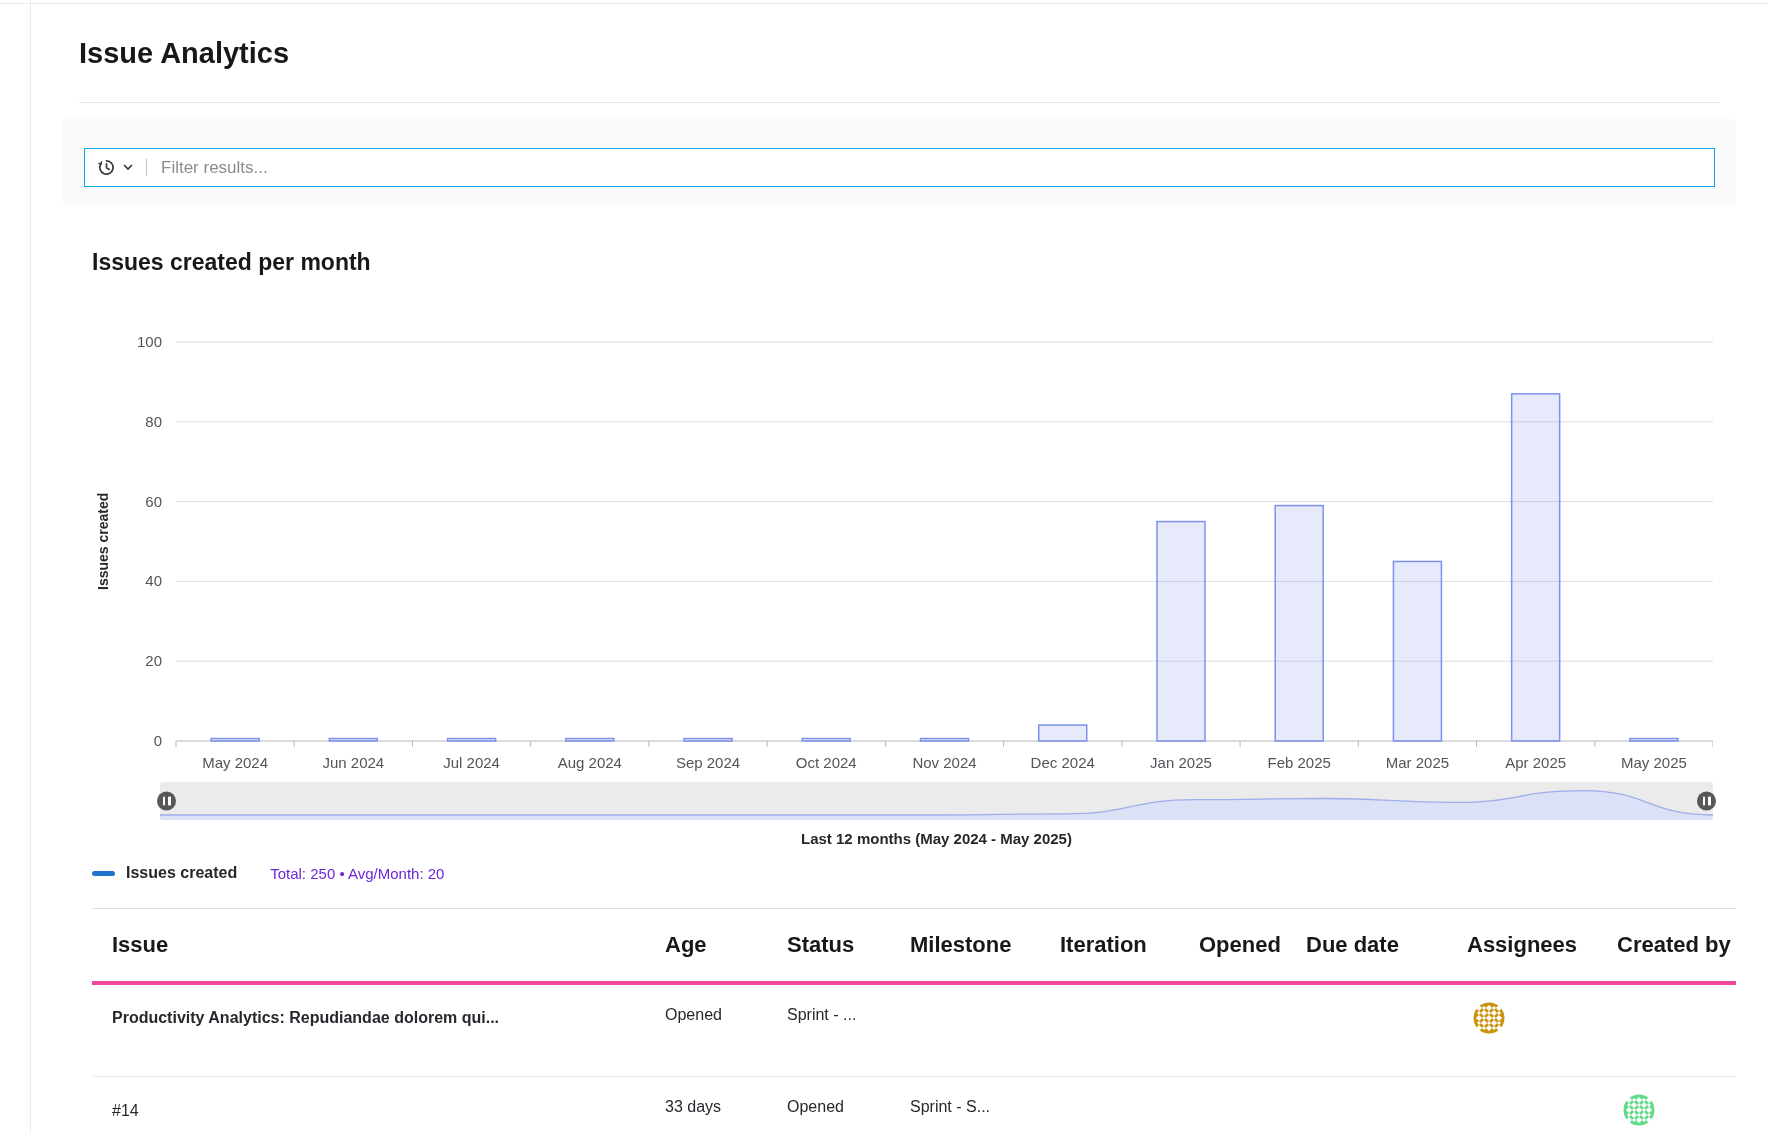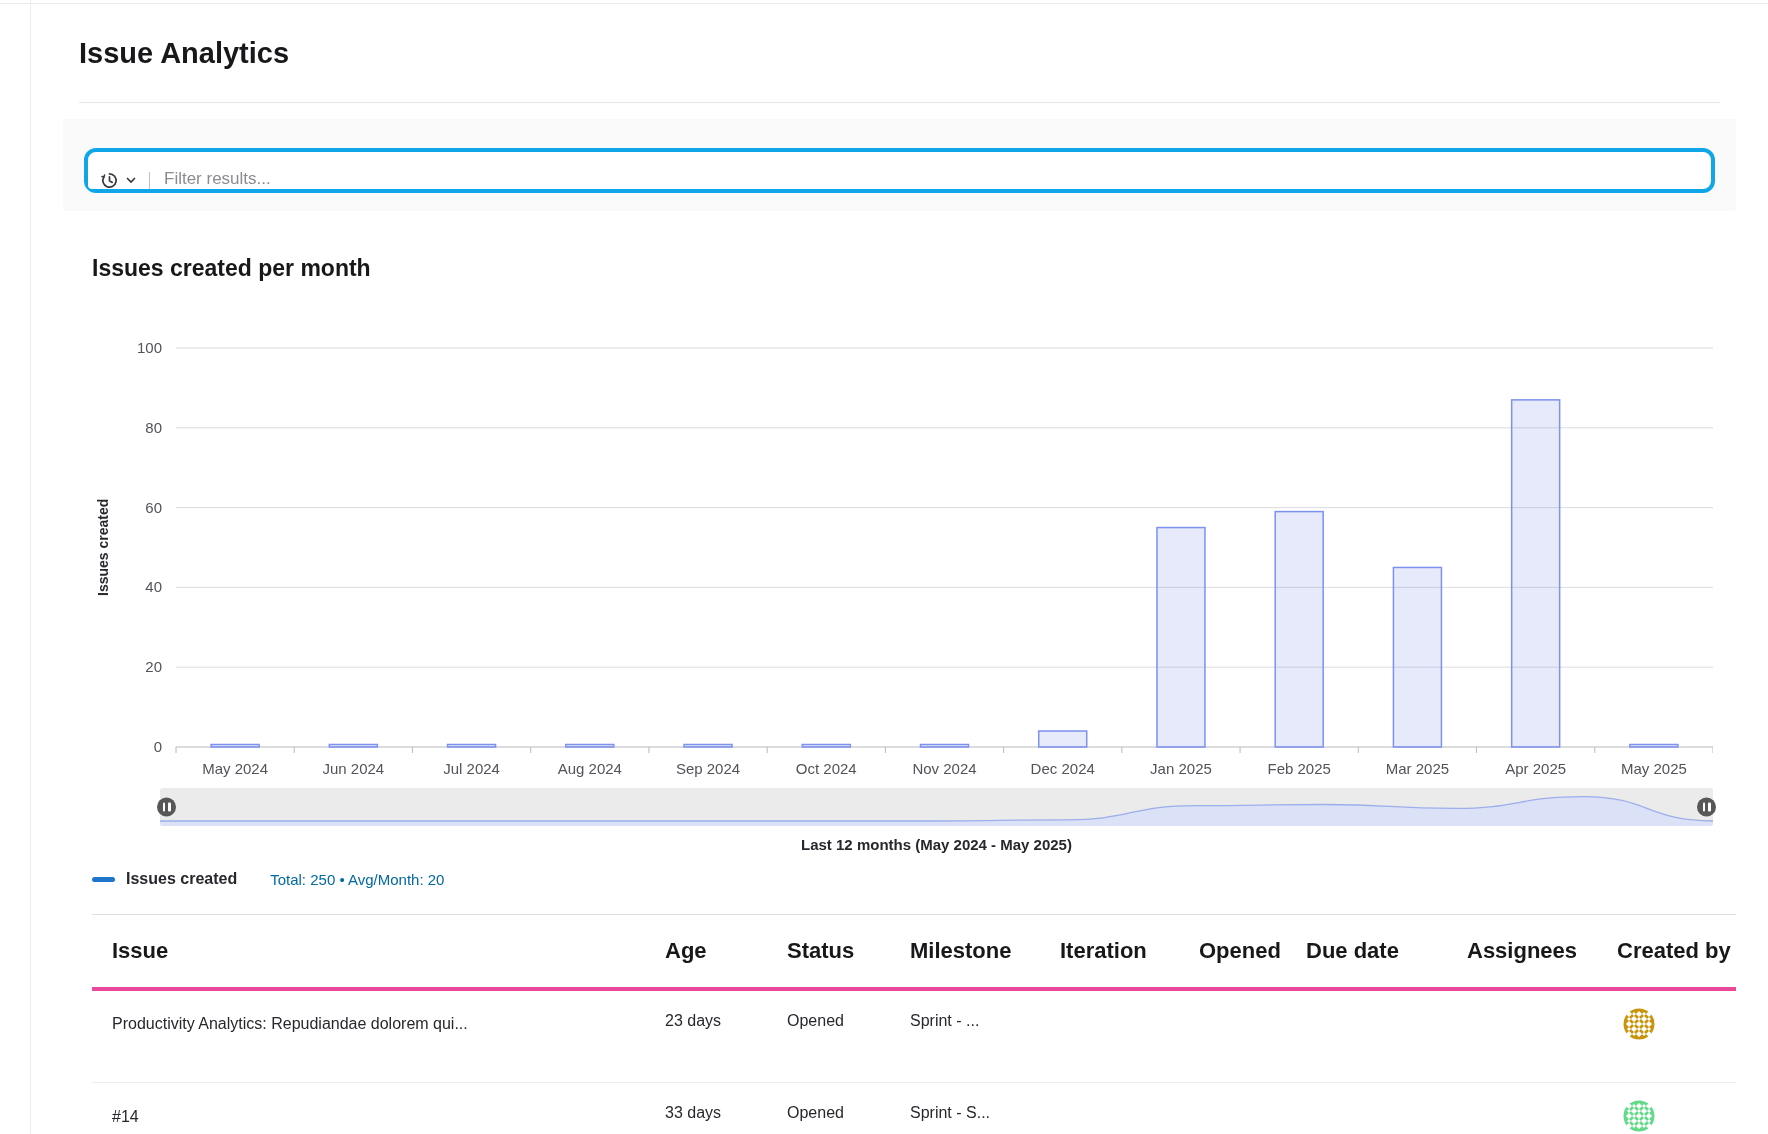--- a/index.html
+++ b/index.html
@@ -2,45 +2,45 @@
 <html><head>
 <meta charset="utf-8">
 <style>
   html,body{margin:0;padding:0}
   body{width:1768px;height:1134px;background:#fff;font-family:"Liberation Sans",sans-serif;color:#28272d;position:relative;overflow:hidden}
   .top-line{position:absolute;top:3px;left:0;right:0;height:1px;background:#ececef}
   .left-line{position:absolute;top:0;bottom:0;left:30px;width:1px;background:#ececef}
   .content{margin:0 32px 0 63px;position:relative}
   h1{margin:16px;padding:21px 0 32px;font-size:29px;font-weight:700;color:#18181b;border-bottom:1px solid #e7e7ea}
   .filter-section{margin-top:5px;background:#fafafa;padding:29px 21px 18px;border-radius:2px}
-  .filter-box{display:flex;height:37px;background:#fff;border:4px solid #0ea5e9;border-radius:12px;align-items:flex-end;box-sizing:content-box}
+  .filter-box{display:flex;height:37px;background:#fff;border:1px solid #0ea5e9;border-radius:0;align-items:center;box-sizing:content-box}
   .history-btn{display:flex;align-items:center;gap:8px;padding:0 13px;background:#fff;border:none;border-right:1px solid #bfbfc3;border-radius:4px 0 0 4px;cursor:pointer;color:#3a383f}
   .filter-input{flex:1;border:none;outline:none;font-size:17px;padding:0 14px;font-family:"Liberation Sans",sans-serif;color:#333;border-radius:0 4px 4px 0;background:transparent}
   .filter-input::placeholder{color:#8c8b90}
   .inner{margin-left:29px}
   h2{margin:44px 0 0;font-size:23px;font-weight:700;color:#18181b}
   .chart-wrap{position:relative;margin-top:48px;height:455px}
   .ylabel{position:absolute;left:3px;top:97px;height:240px;writing-mode:vertical-rl;transform:rotate(180deg);font-size:14px;font-weight:700;color:#28272d;text-align:center}
   .slider{position:relative;margin-left:68px;margin-top:3px;width:1553px;height:38px;background:#ebebeb;border-radius:3px}
   .slider svg{display:block;border-radius:3px}
   .handle{position:absolute;top:50%;width:19px;height:19px;border-radius:50%;background:#575757;transform:translateY(-50%);display:flex;align-items:center;justify-content:center;gap:3px;cursor:ew-resize}
   .handle-left{left:-3px}
   .handle-right{right:-3px}
   .handle i{display:block;width:2.5px;height:9px;background:#fff;border-radius:1px}
   .slider-caption{margin-left:68px;width:1553px;margin-top:10px;text-align:center;font-size:15px;font-weight:700;color:#28272d}
   .legend{display:flex;align-items:center;margin-top:17px}
   .legend-dash{display:inline-block;width:23px;height:5px;border-radius:2.5px;background:#1f75cb;margin-right:11px}
   .legend-label{font-size:16px;font-weight:700;color:#28272d}
-  .legend-stats{font-size:15px;color:#0369a1;margin-left:33px}
+  .legend-stats{font-size:15px;color:#6d28d9;margin-left:33px}
   .issues-table{margin-top:26px;border-top:1px solid #dfdfe3}
   .thead{display:grid;grid-template-columns:573px 122px 123px 150px 139px 107px 161px 150px 1fr;align-items:center;height:72px;border-bottom:4px solid #ec4899;font-size:22px;font-weight:700;color:#18181b}
   .trow{display:grid;grid-template-columns:573px 122px 123px 150px 139px 107px 161px 150px 1fr;padding-top:21px;height:70px;border-bottom:1px solid #ececef;font-size:16px;color:#28272d}
   .cell-issue{padding-left:20px}
   .th:first-child{padding-left:20px}
-  .issue-title{font-weight:400;color:#28272d;text-decoration:none;display:block;line-height:23px;cursor:pointer}
+  .issue-title{font-weight:700;color:#28272d;text-decoration:none;display:block;line-height:23px;cursor:pointer}
   .issue-ref{margin-top:1px;line-height:23px;color:#28272d}
   .milestone-link{color:#28272d;text-decoration:none;cursor:pointer}
   .avatar{display:inline-block;width:32px;height:32px;margin-left:6px;margin-top:-4px;border-radius:50%;overflow:hidden;cursor:pointer}
   svg text{font-family:"Liberation Sans",sans-serif}
 </style>
 </head>
 <body>
 
 <div class="top-line"></div>
 <div class="left-line"></div>
@@ -162,21 +162,20 @@
         <div class="th">Opened</div>
         <div class="th">Due date</div>
         <div class="th">Assignees</div>
         <div class="th">Created by</div>
       </div>
 
       <div class="trow">
         <div class="cell-issue">
           <a class="issue-title">Productivity Analytics: Repudiandae dolorem qui...</a>
         </div>
-        <div>23 days</div>
         <div>Opened</div>
         <div><a class="milestone-link">Sprint - ...</a></div>
         <div></div>
         <div></div>
         <div></div>
         <div></div>
         <div><span class="avatar"><svg width="32" height="32" viewBox="0 0 32 32">
                 <circle cx="16" cy="16" r="15.5" fill="#c9940c"></circle>
                 <rect x="3.8" y="3.8" width="4.4" height="4.4" fill="#fff" transform="rotate(45 6 6)"></rect>
                 <rect x="9.6" y="4.6" width="2.8" height="2.8" fill="#fff" transform="rotate(45 11 6)"></rect>

